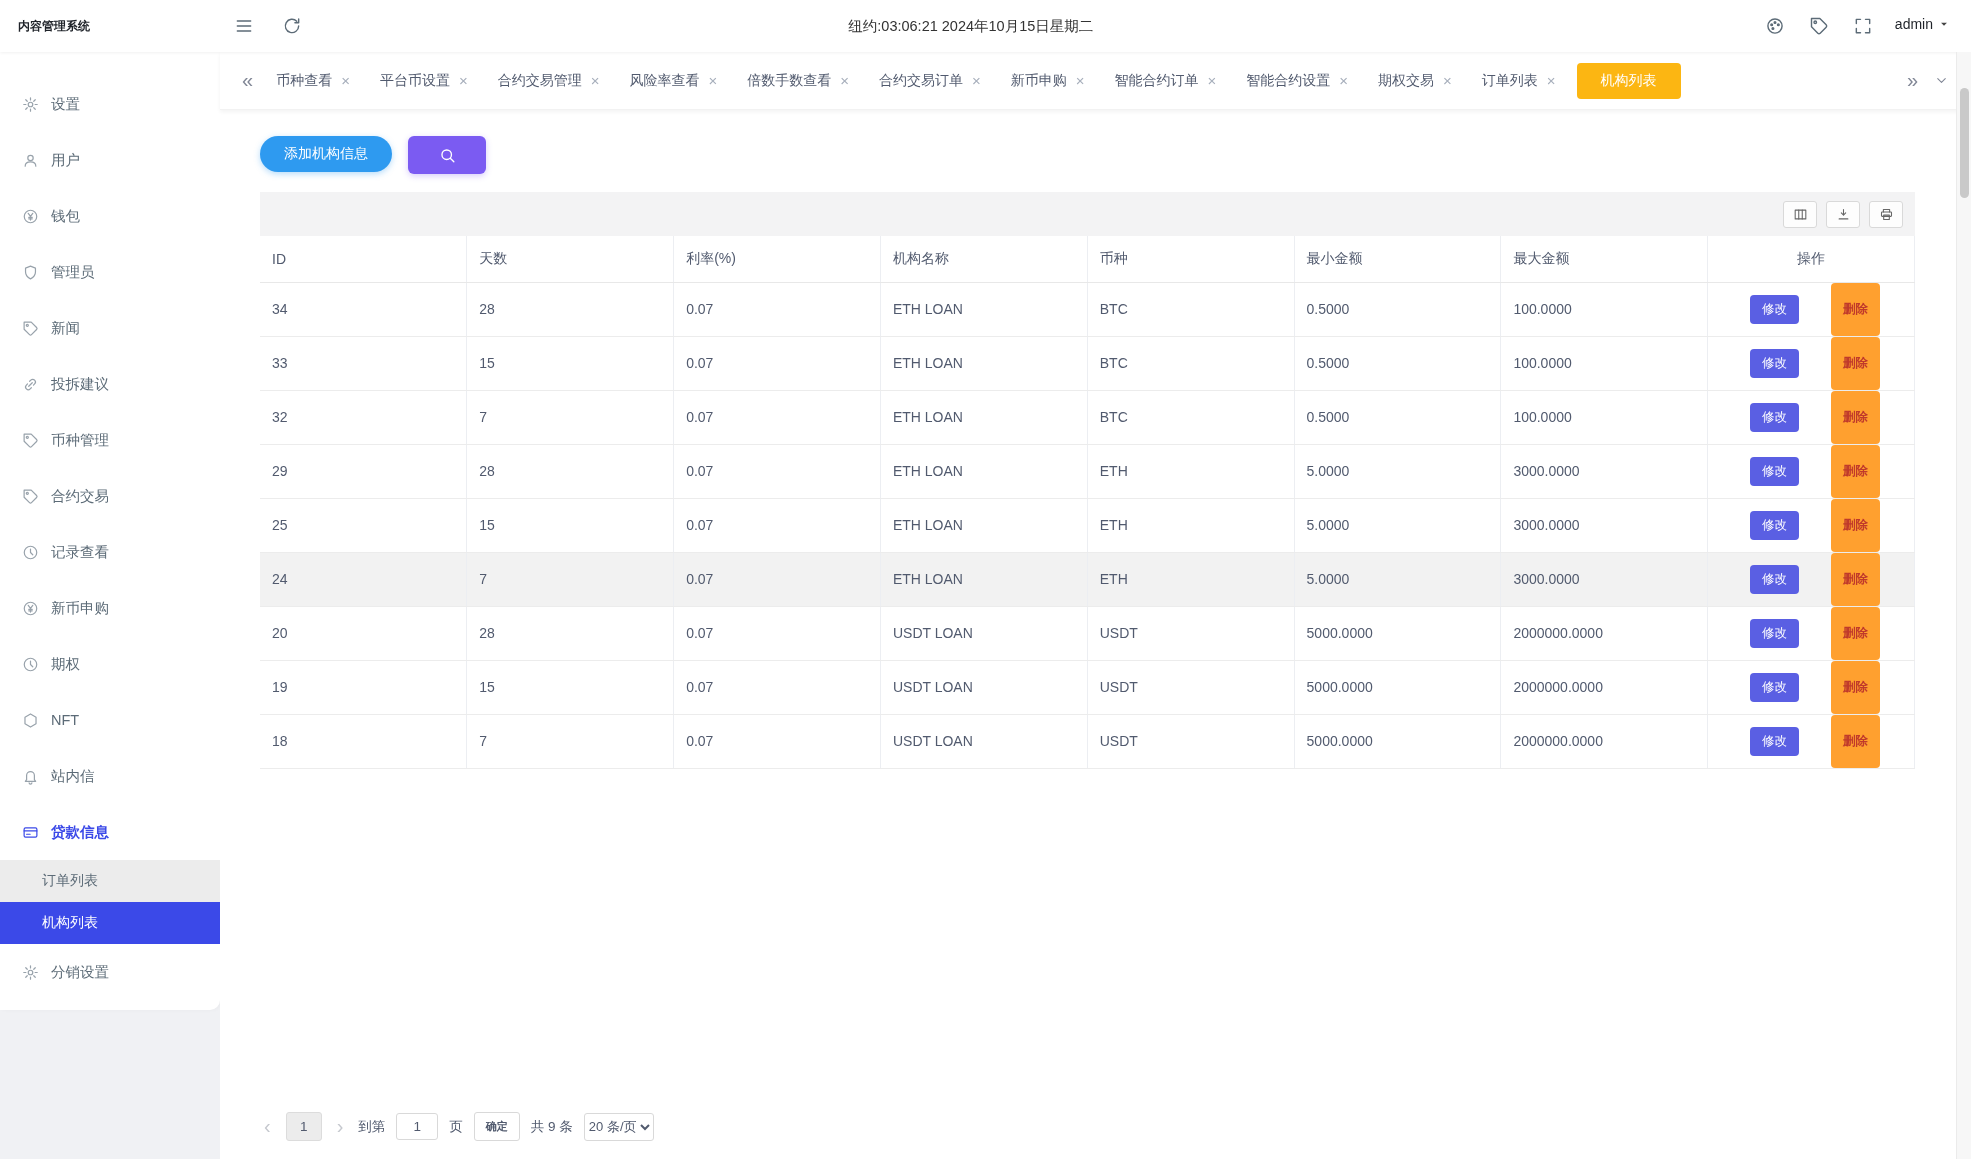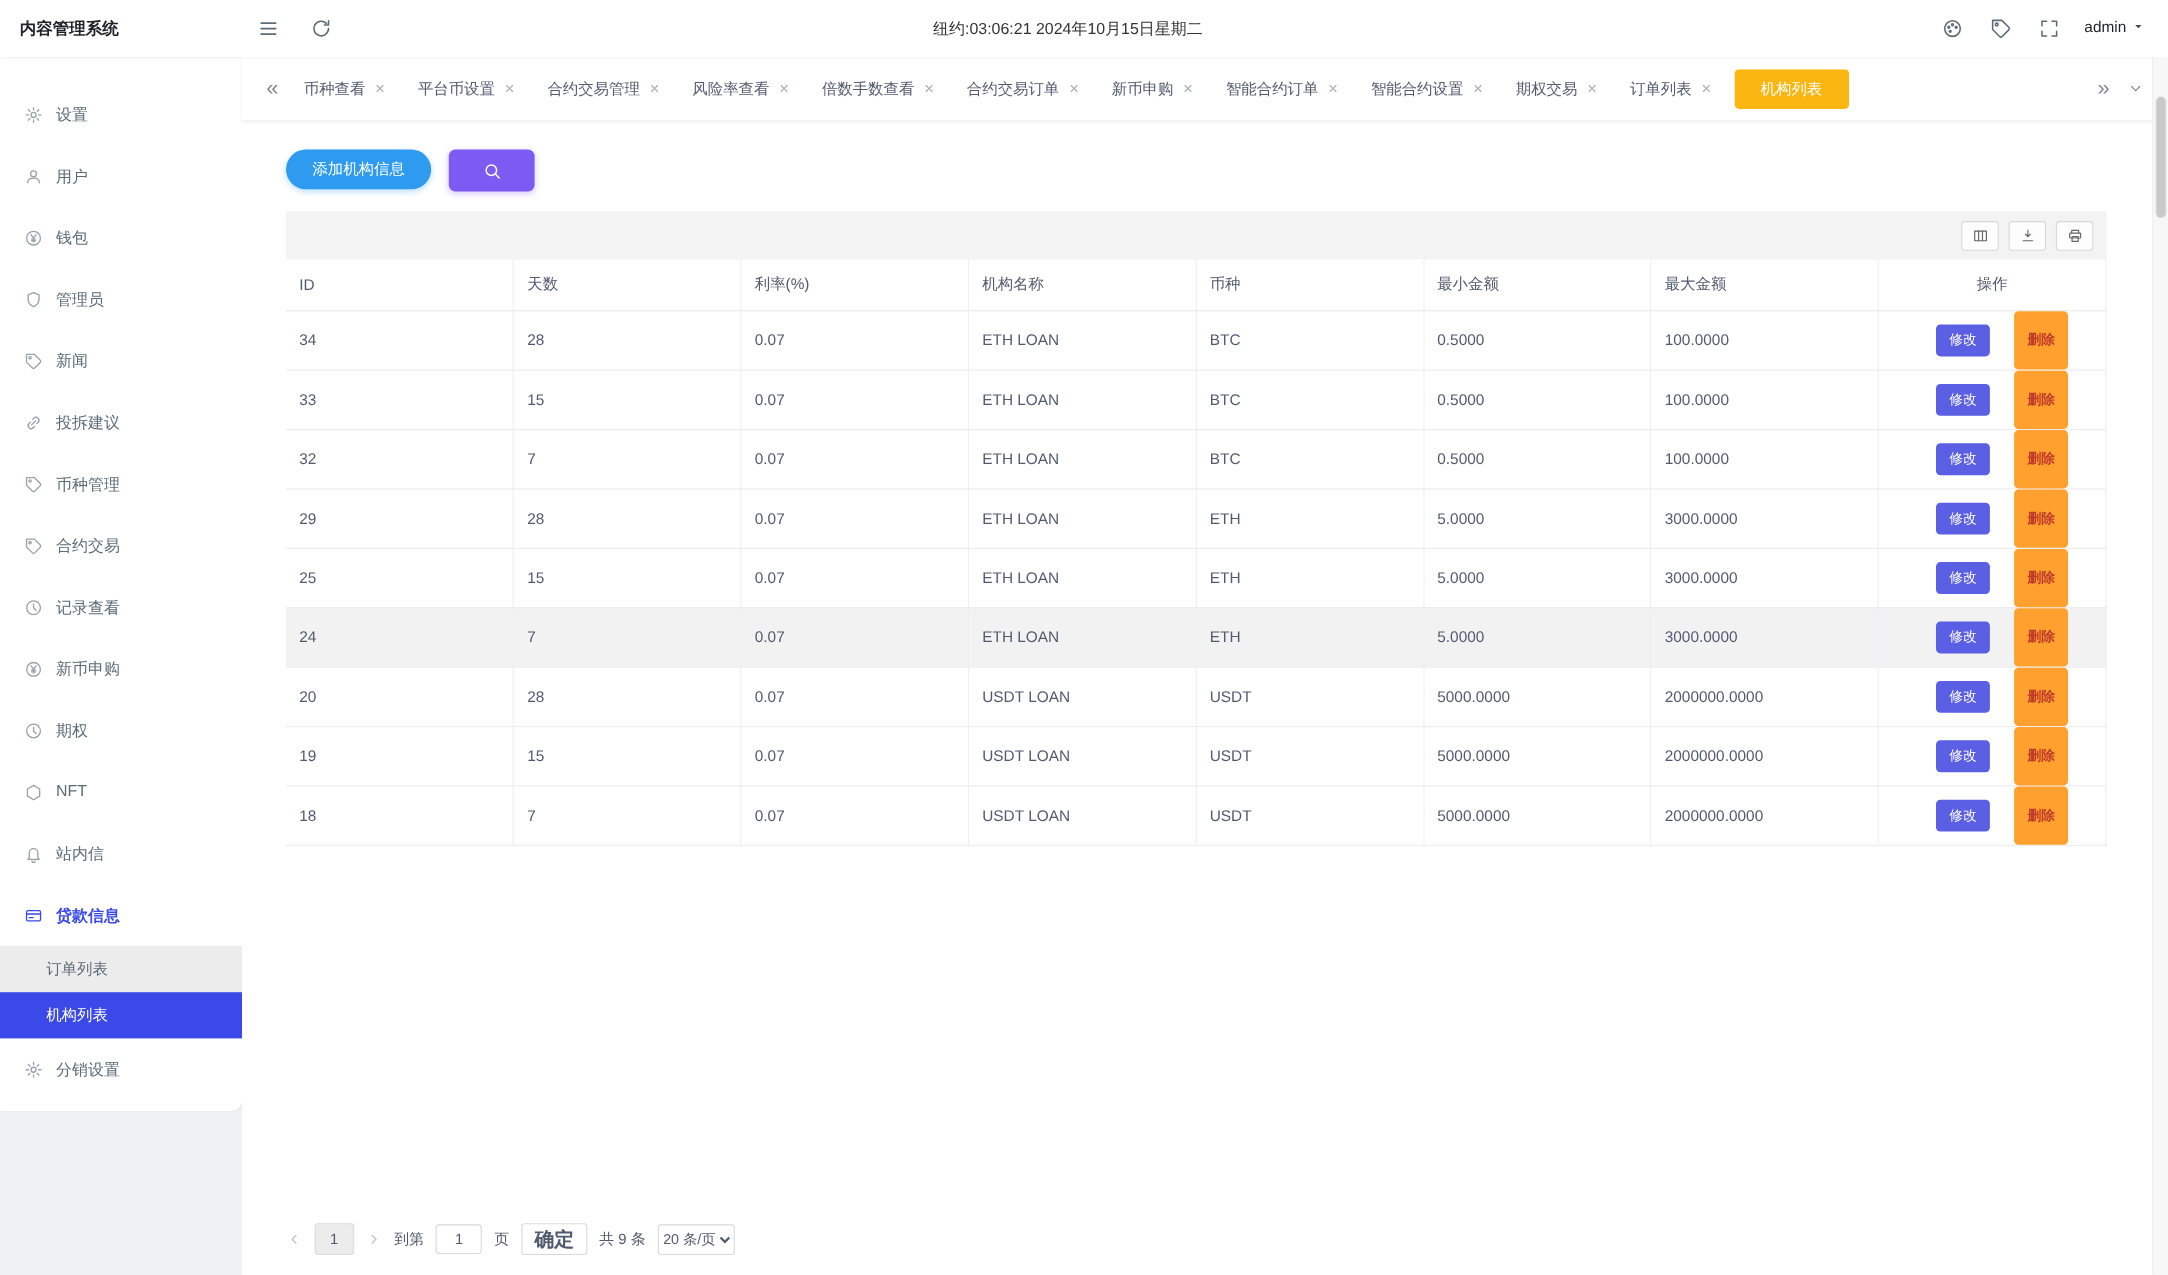--- a/index.html
+++ b/index.html
@@ -5,21 +5,21 @@
   *{box-sizing:border-box;margin:0;padding:0}
   html,body{width:1971px;height:1159px;overflow:hidden}
   body{font-family:"Liberation Sans","DejaVu Sans",sans-serif;background:#f0f1f4;color:#515a6e;font-size:14px}
 
   .ic{width:18px;height:18px;display:block}
   .ic *{fill:none;stroke:currentColor;stroke-width:1.7;stroke-linecap:round;stroke-linejoin:round}
   .ic.filled *{fill:currentColor;stroke:none}
 
   
   .topbar{height:52px;background:#fff;display:flex;align-items:center;position:relative;z-index:5;box-shadow:0 1px 3px rgba(0,0,0,.06)}
-  .brand{width:220px;padding-left:18px;font-size:15px;font-weight:bold;color:#1f2329;flex:0 0 220px}
+  .brand{width:220px;padding-left:18px;font-size:12px;font-weight:bold;color:#1f2329;flex:0 0 220px}
   .tb-icon{color:#5c6b77;margin:0 14px;cursor:pointer;display:flex;align-items:center}
   .tb-icon .ic{width:20px;height:20px}
   .clock{position:absolute;left:50%;transform:translateX(-56%);font-size:14.5px;color:#333}
   .tb-right{margin-left:auto;display:flex;align-items:flex-start;padding-right:20px}
   .tb-right .tb-icon{margin:0 12px}
   .user{display:flex;align-items:center;gap:4px;margin-left:10px;color:#1f2329;cursor:pointer}
   .user .caret{width:14px;height:14px;color:#444}
 
   
   .layout{display:flex;height:1107px}
@@ -54,28 +54,28 @@
   .grid-toolbar{height:44px;background:#f3f3f4;display:flex;align-items:center;justify-content:flex-end;gap:9px;padding-right:12px}
   .tool-btn{width:34px;height:27px;background:#fdfdfd;border:1px solid #d9d9d9;border-radius:3px;color:#666;display:flex;align-items:center;justify-content:center;cursor:pointer}
   .tool-btn .ic{width:15px;height:15px;stroke-width:1.5}
 
   table.grid{width:100%;border-collapse:collapse;table-layout:fixed;font-size:14px;color:#515a6e}
   .grid th{font-weight:normal;text-align:left;height:46px;padding-left:12px;border-bottom:1px solid #e8e8e8;border-right:1px solid #eceef2;color:#515a6e}
   .grid td{height:47px;padding-left:12px;border-bottom:1px solid #ececec;border-right:1px solid #eceef2}
   .grid th.op,.grid td.op{text-align:center;padding-left:0}
   .grid tr.hl td{background:#f2f2f2}
   .btn-edit{border:none;background:#5a5fe3;color:#fff;font-size:12.5px;padding:6px 12px;border-radius:4px;margin:0 20px;cursor:pointer;font-family:inherit}
-  .btn-del{border:none;background:#ffa02f;color:#c0392b;font-size:12.5px;font-weight:bold;padding:18px 12px;border-radius:4px;margin:0 2px;cursor:pointer;font-family:inherit}
+  .btn-del{border:none;background:#ffa02f;color:#c0392b;font-size:12.5px;font-weight:bold;padding:18px 12px;border-radius:4px;margin:0 12px;cursor:pointer;font-family:inherit}
 
   
   .pagination{position:absolute;left:40px;bottom:18px;display:flex;align-items:center;gap:11px;font-size:13.5px;color:#515a6e}
   .pg-arrow{color:#c5c8ce;font-size:20px;padding:0 4px;cursor:pointer}
   .pg-current{min-width:36px;height:29px;display:flex;align-items:center;justify-content:center;background:#ececec;border:1px solid #dcdcdc;border-radius:3px;color:#515a6e;cursor:pointer}
   .pg-input{width:42px;height:27px;border:1px solid #d9d9d9;border-radius:3px;text-align:center;font-size:13.5px;color:#515a6e;font-family:inherit}
-  .pg-confirm{height:29px;padding:0 11px;background:#fff;border:1px solid #d9d9d9;border-radius:3px;font-size:18px;font-weight:bold;color:#515a6e;cursor:pointer;font-family:inherit}
+  .pg-confirm{height:29px;padding:0 11px;background:#fff;border:1px solid #d9d9d9;border-radius:3px;font-size:11px;font-weight:bold;color:#515a6e;cursor:pointer;font-family:inherit}
   .pg-select{height:28px;border:1px solid #d9d9d9;border-radius:3px;font-size:13px;color:#515a6e;background:#fff;font-family:inherit}
   .pg-text{white-space:nowrap}
 
   
   .scrollbar{position:fixed;right:0;top:52px;bottom:0;width:15px;background:#f7f7f7;border-left:1px solid #ebebeb;z-index:6}
   .scrollbar .thumb{position:absolute;top:36px;left:3px;width:9px;height:110px;background:#c9c9c9;border-radius:5px}
 </style>
 </head>
 <body>
 

